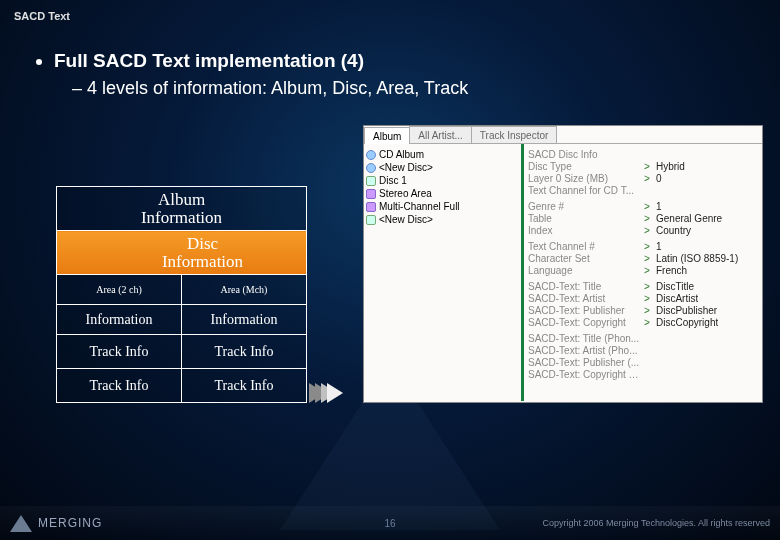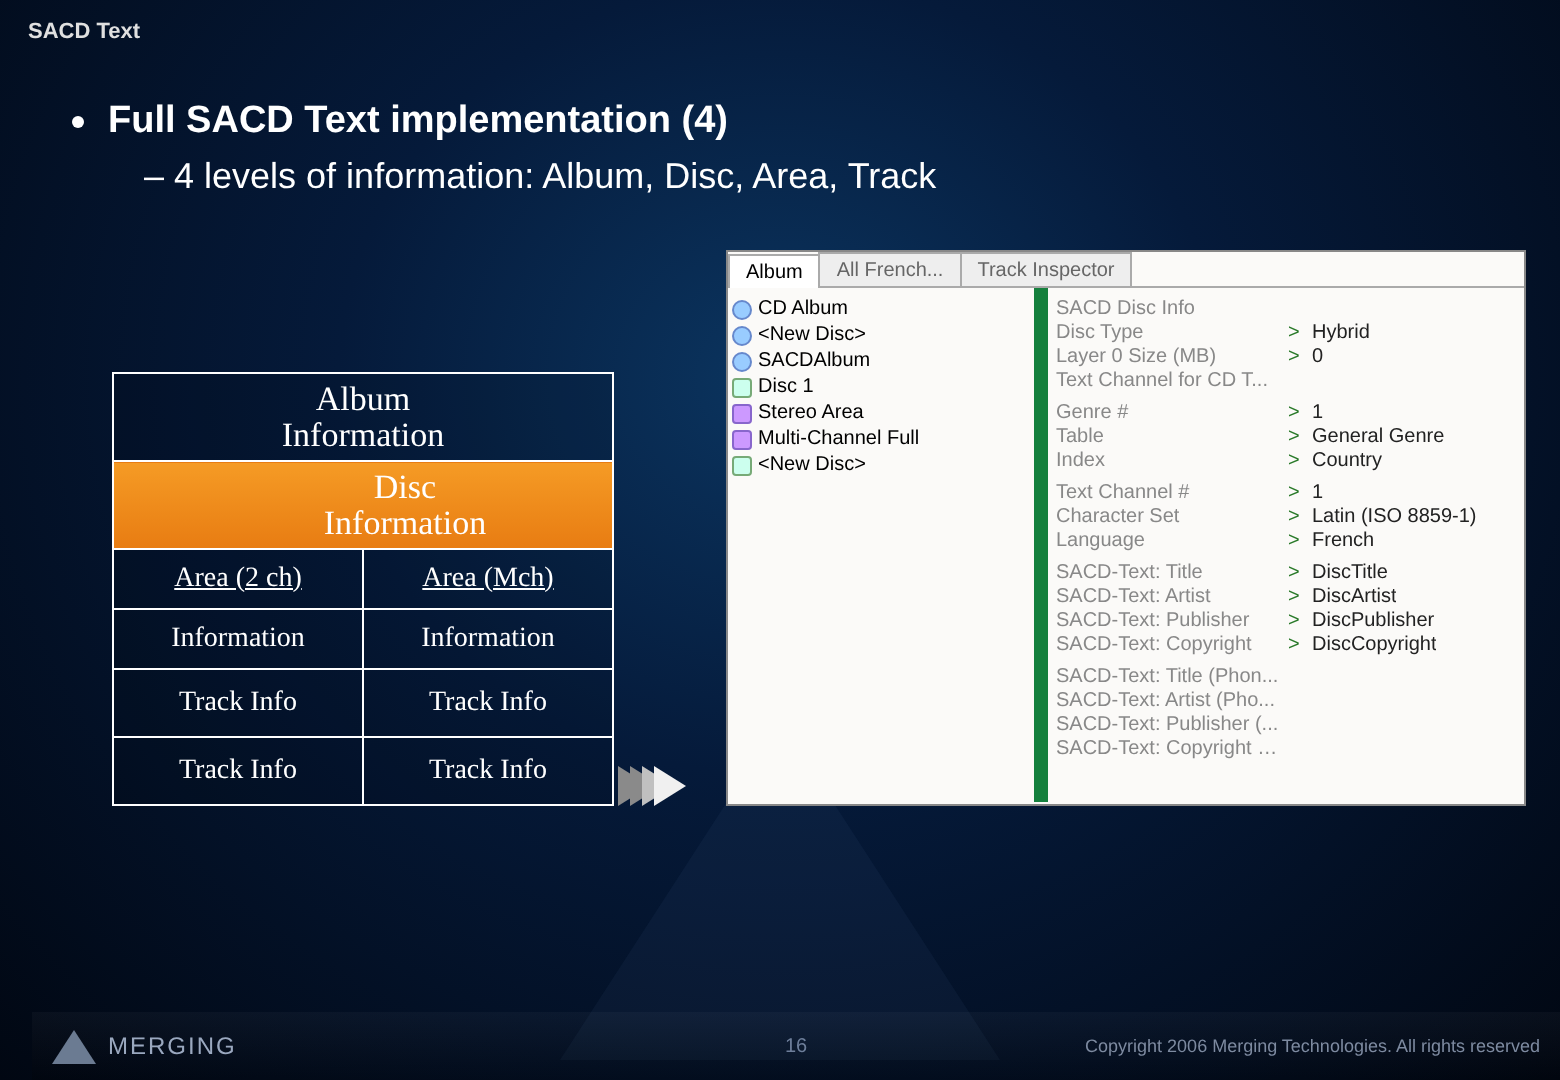--- a/index.html
+++ b/index.html
@@ -23,50 +23,50 @@
   .hier-table td {
     border: 1.3px solid #fff;
     text-align: center;
     vertical-align: middle;
     font-family: "Times New Roman", serif;
     color: #fff;
     background: rgba(0,0,0,0.1);
   }
   .album-cell { width: 250px; height: 44px; font-size: 17px; line-height:1.05; }
   .disc-cell  { width: 250px; height: 44px; font-size: 17px; line-height:1.05; background: linear-gradient(#f59b25,#e87c12) !important; padding-left: 42px; }
-  .half-cell  { width: 125px; height: 30px; font-size: 14px; text-decoration: underline; }
+  .half-cell  { width: 125px; height: 30px; font-size: 10px; }
   .info-cell  { width: 125px; height: 30px; font-size: 14px; }
   .track-cell { width: 125px; height: 34px; font-size: 14px; }
   .arrow {
     width:0; height:0; border-top:10px solid transparent; border-bottom:10px solid transparent;
     border-left:16px solid #f0f0f0; margin-top:64px; filter: drop-shadow(-6px 0 0 #c0c0c0) drop-shadow(-12px 0 0 #8a8a8a);
   }
   .panel {
     width: 400px; height: 278px; background: #fbfaf8; color:#000; font-size:10px;
     border:1px solid #888; position:relative; font-family: Tahoma, sans-serif;
   }
   .tabs { display:flex; border-bottom:1px solid #aaa; }
   .tab { padding:3px 8px 2px 8px; border:1px solid #aaa; border-bottom:none; margin-right:-1px; background:#eee; color:#666; font-size:10px;}
   .tab.active { background:#fff; color:#000; position:relative; top:1px; }
   .panel-body { display:flex; height: calc(100% - 19px); }
-  .tree { width: 160px; border-right:7px solid #15803d; padding:4px 2px; }
+  .tree { width: 160px; border-right:3px solid #15803d; padding:4px 2px; }
   .tree .row { display:flex; align-items:center; gap:3px; padding:1px 0; white-space:nowrap;}
   .ico { display:inline-block; width:10px; height:10px; border:1px solid #7a7; background:#cfe; border-radius:2px; flex-shrink:0;}
   .ico.cd { background:#9cf; border-color:#68c; border-radius:50%; }
   .ico.area { background:#c9f; border-color:#86c; }
   .props { flex:1; padding:4px 4px; overflow:hidden; }
   .pr { display:flex; gap:4px; padding:0.5px 0; white-space:nowrap;}
   .pk { flex: 0 0 112px; color:#888; overflow:hidden; text-overflow:ellipsis;}
   .pg { color:#2a7a2a; width:8px; }
   .pv { color:#222; overflow:hidden; text-overflow:ellipsis;}
   .props .section { margin-bottom:4px; }
   .ind1 { padding-left: 12px; }
   .ind2 { padding-left: 24px; }
   .footer {
-    position:absolute; bottom:0; left:16px; right:0; height:34px;
+    position:absolute; bottom:0; left:0; right:0; height:34px;
     display:flex; align-items:center; justify-content:space-between;
     padding:0 10px; font-size:9px; color:#7d8aa0;
     background: linear-gradient(rgba(255,255,255,0.03), rgba(0,0,0,0.2));
   }
   .logo { display:flex; align-items:center; gap:6px; font-size:12px; letter-spacing:1px; color:#9aa8bf;}
   .logo-tri { width:0; height:0; border-left:11px solid transparent; border-right:11px solid transparent; border-bottom:17px solid #6b7b92;}
   .page-num { position:absolute; left:50%; transform:translateX(-50%); color:#6d7e9a; font-size:10px;}
   .watermark-tri {
     position:absolute; left:50%; bottom:10px; transform:translateX(-50%);
     width:0; height:0; border-left:110px solid transparent; border-right:110px solid transparent;
@@ -116,37 +116,33 @@
       <td class="track-cell">Track Info</td>
     </tr>
   </tbody>
     </table>
 
   <div class="arrow"></div>
 
   <div class="panel">
     <div class="tabs">
       <div class="tab active">Album</div>
-      <div class="tab">All French...</div>
+      <div class="tab">All Artist...</div>
       <div class="tab">Track Inspector</div>
     </div>
     <div class="panel-body">
       <div class="tree" id="tree">
           <div class="row ind0">
             <span class="ico cd"></span>
             <span>CD Album</span>
           </div>
           <div class="row ind1">
             <span class="ico cd"></span>
             <span>&lt;New Disc&gt;</span>
           </div>
-          <div class="row ind0">
-            <span class="ico cd"></span>
-            <span>SACDAlbum</span>
-          </div>
           <div class="row ind1">
             <span class="ico "></span>
             <span>Disc 1</span>
           </div>
           <div class="row ind2">
             <span class="ico area"></span>
             <span>Stereo Area</span>
           </div>
           <div class="row ind2">
             <span class="ico area"></span>

